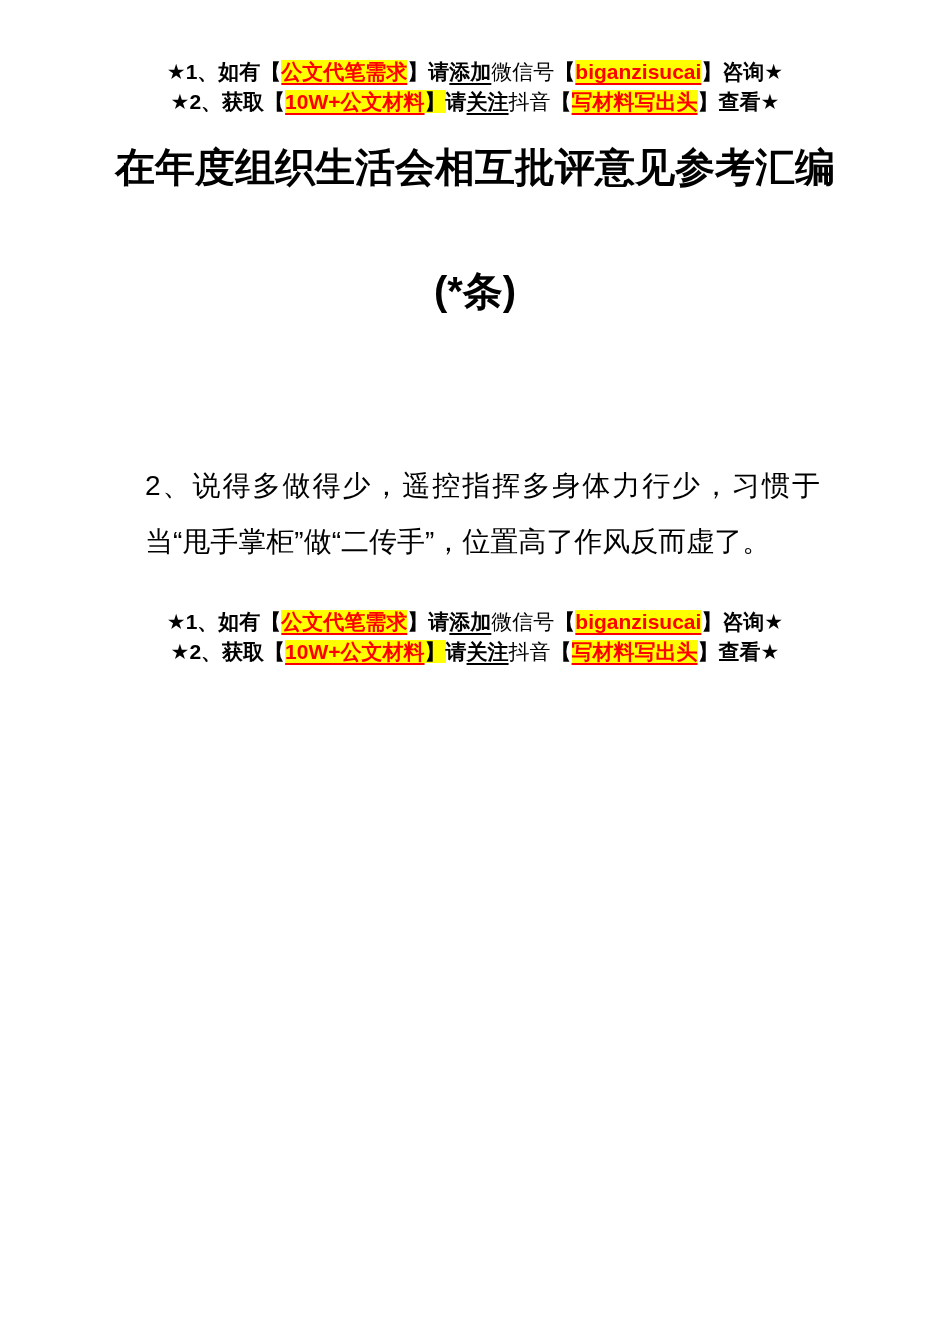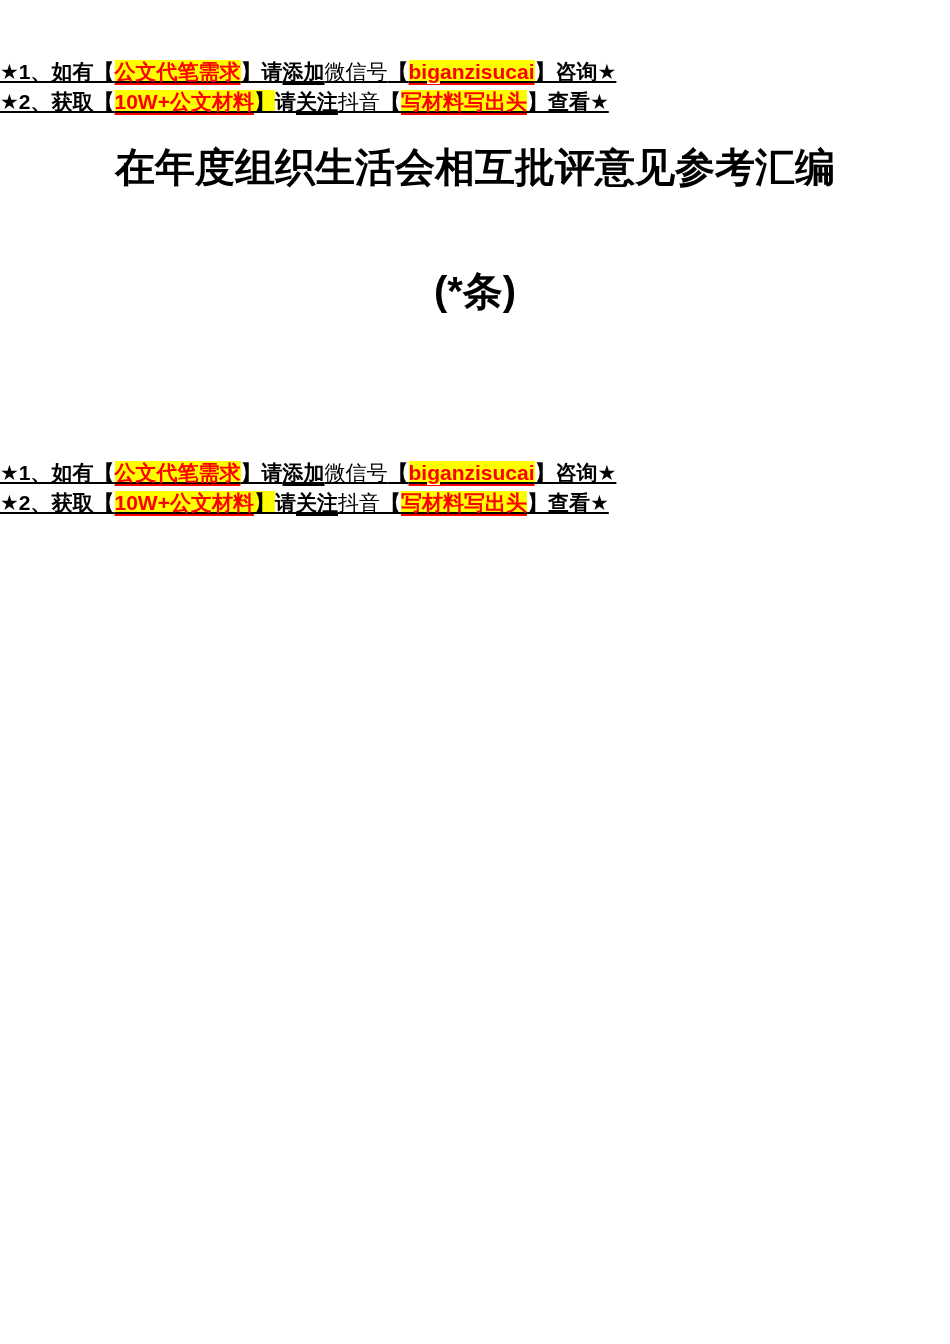--- a/index.html
+++ b/index.html
@@ -5,25 +5,24 @@
   html, body { margin: 0; padding: 0; }
   body {
     width: 950px;
     height: 1344px;
     background: #ffffff;
     color: #000000;
     font-family: "Liberation Sans", "DejaVu Sans", sans-serif;
     overflow: hidden;
   }
   .promo {
-    text-align: left;
+    text-align: center;
     font-size: 21px;
     line-height: 30px;
     white-space: nowrap;
-    text-decoration: underline;
   }
   .promo-top { padding-top: 57px; }
   .promo-bottom { margin-top: 37px; }
   .seg { color: #000000; }
   .seg.bold { font-weight: 700; }
   .seg.red { color: #ff0000; }
   .seg.hl { background: #ffff00; }
   .seg.ul-red {
     text-decoration: underline;
     text-decoration-color: #ff0000;
@@ -65,18 +64,19 @@
 <div class="promo promo-top">
   <div class="promo-line"><span class="seg bold">★1、如有【</span><span class="seg bold red hl ul-red">公文代笔需求</span><span class="seg bold">】请</span><span class="seg bold ul-black">添加</span><span class="seg">微信号</span><span class="seg bold">【</span><span class="seg bold red hl ul-red">biganzisucai</span><span class="seg bold">】咨询★</span></div>
   <div class="promo-line"><span class="seg bold">★2、获取【</span><span class="seg bold red hl ul-red">10W+公文材料</span><span class="seg bold hl">】</span><span class="seg bold">请</span><span class="seg bold ul-black">关注</span><span class="seg">抖音</span><span class="seg bold">【</span><span class="seg bold red hl ul-red">写材料写出头</span><span class="seg bold">】查看★</span></div>
 </div>
 
 <h1 class="doc-title">在年度组织生活会相互批评意见参考汇编</h1>
 
 <div class="doc-subtitle">(*条)</div>
 
 <div class="doc-body">
+    <p class="body-para">2、说得多做得少，遥控指挥多身体力行少，习惯于当“甩手掌柜”做“二传手”，位置高了作风反而虚了。</p>
   </div>
 
 <div class="promo promo-bottom">
   <div class="promo-line"><span class="seg bold">★1、如有【</span><span class="seg bold red hl ul-red">公文代笔需求</span><span class="seg bold">】请</span><span class="seg bold ul-black">添加</span><span class="seg">微信号</span><span class="seg bold">【</span><span class="seg bold red hl ul-red">biganzisucai</span><span class="seg bold">】咨询★</span></div>
   <div class="promo-line"><span class="seg bold">★2、获取【</span><span class="seg bold red hl ul-red">10W+公文材料</span><span class="seg bold hl">】</span><span class="seg bold">请</span><span class="seg bold ul-black">关注</span><span class="seg">抖音</span><span class="seg bold">【</span><span class="seg bold red hl ul-red">写材料写出头</span><span class="seg bold">】查看★</span></div>
 </div>
 
 </body></html>

